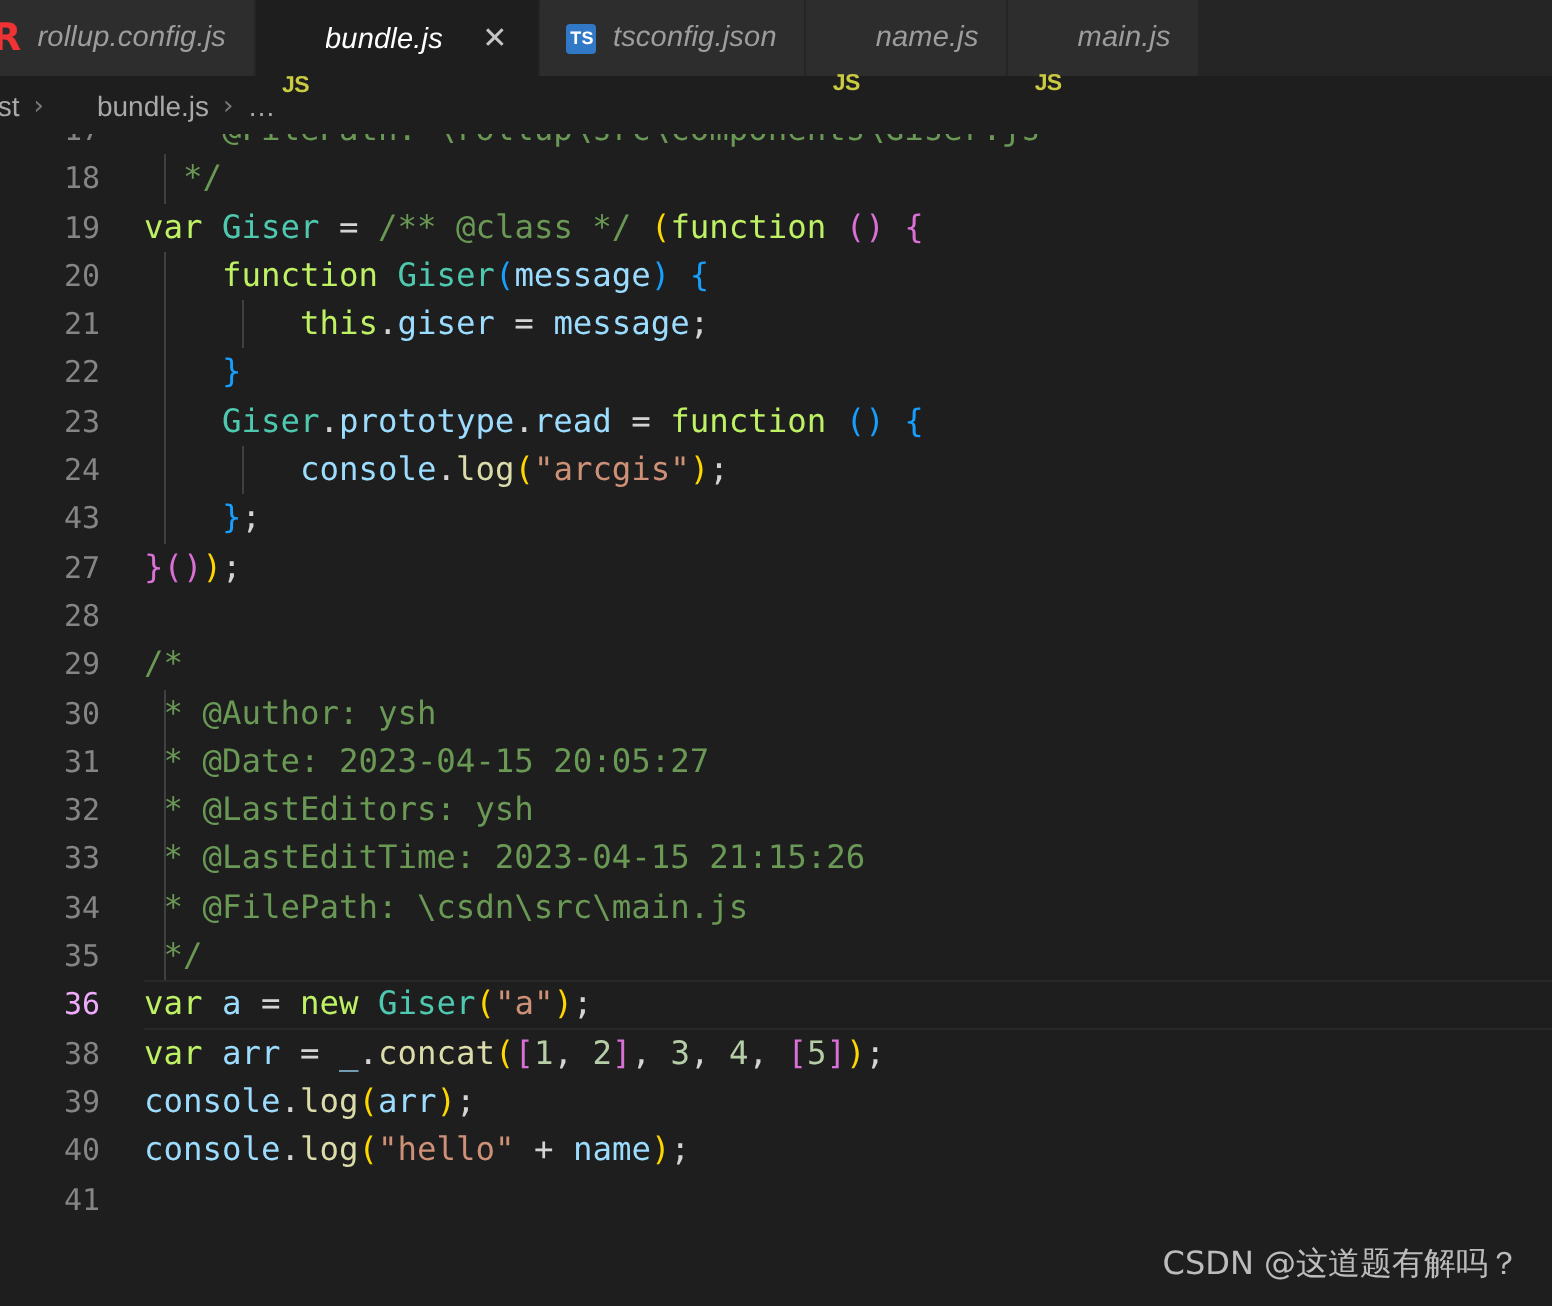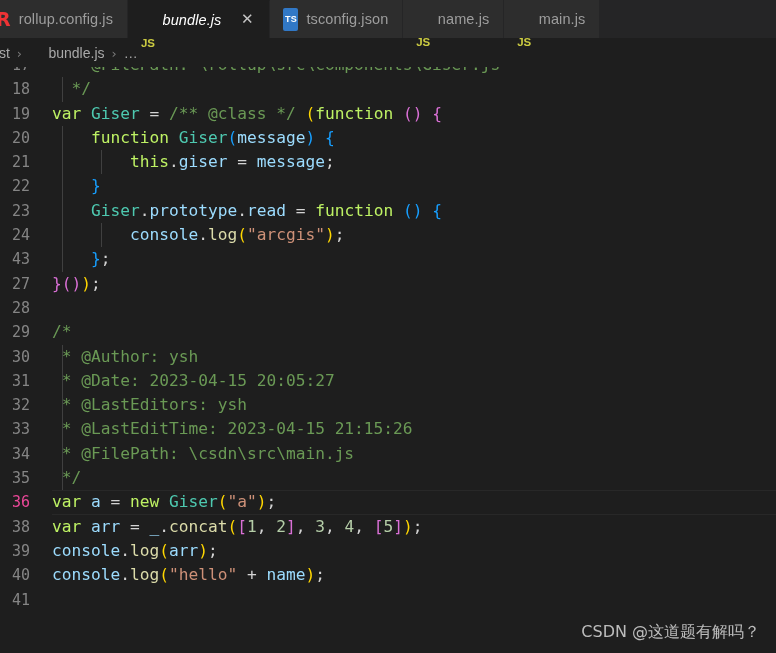--- a/index.html
+++ b/index.html
@@ -24,27 +24,27 @@
     border-right:1px solid #252526;
     position:relative; white-space:nowrap;
     min-width:0;
   }
   .tab.first{ padding-left:8px; margin-left:-12px; }
   .tab.active{
     background:#1e1e1e; color:#ffffff;
     border-top:1px solid #1e1e1e;
   }
   .tab.active .tab-label{ font-style:italic; }
-  .tab .tab-label{ overflow:hidden; text-overflow:clip; }
+  .tab .tab-label{ overflow:hidden; text-overflow:clip;font-style:italic; }
 
   .ficon{ font-size:11.5px; font-weight:bold; font-family:"Liberation Sans", sans-serif; line-height:1; flex:0 0 auto; }
   .ficon.js{ color:#cbcb41; letter-spacing:-0.3px;margin-top:48px; }
   .ficon.ts{
     background:#3178c6; color:#ffffff; border-radius:2px;
-    width:15px; height:23px; display:inline-flex;
+    width:15px; height:15px; display:inline-flex;
     align-items:center; justify-content:center; font-size:9px;
   }
   .ficon.rollup{
     color:#ef3335; font-size:19px; font-weight:bold; line-height:1;
     font-family:"DejaVu Sans", sans-serif;
   }
   .tab-close{
     margin-left:10px; color:#c5c5c5; font-size:15px; line-height:1;
     width:16px; height:16px; display:flex; align-items:center; justify-content:center;
     font-family:"DejaVu Sans", sans-serif;
@@ -67,27 +67,28 @@
     overflow:hidden;
   }
   .code-scroll{
     position:absolute; left:0; top:-14px; right:0; bottom:0;
   }
   .line{
     height:24.3px; display:flex; align-items:flex-start;
     font-family:"DejaVu Sans Mono", monospace;
     font-size:16.2px; line-height:24.3px; white-space:pre;
     position:relative;
+    margin-left:20px;
   }
   .ln{
     width:52px; min-width:52px; text-align:right; padding-right:22px;
     color:#858585; font-family:"DejaVu Sans Mono", monospace;
     font-size:15px; user-select:none; flex:0 0 auto;
   }
-  .line.current .ln{ color:#ec4899; }
+  .line.current .ln{ color:#f0abfc; }
   .line.current .code{ }
   .line.current::after{
     content:""; position:absolute; left:52px; right:0; top:0; bottom:0;
     border-top:1px solid #282828; border-bottom:1px solid #282828;
     pointer-events:none;
   }
   .code{ flex:1; min-width:0; position:relative; }
 
   
   .guide{

